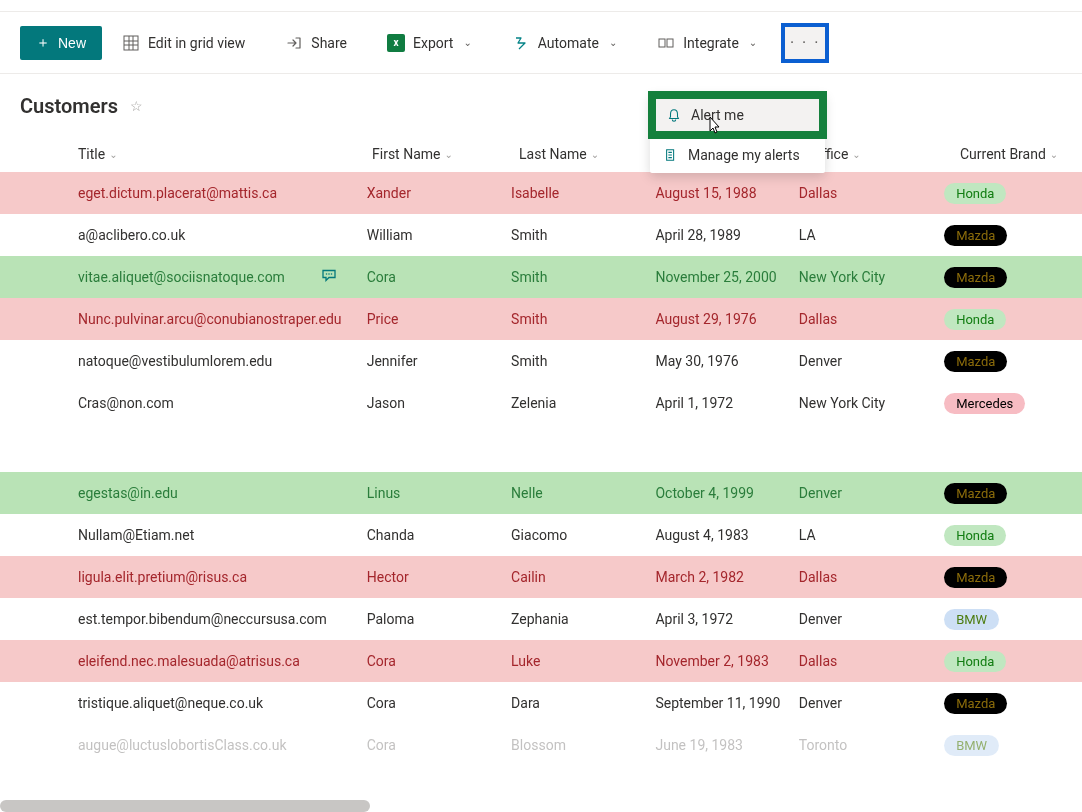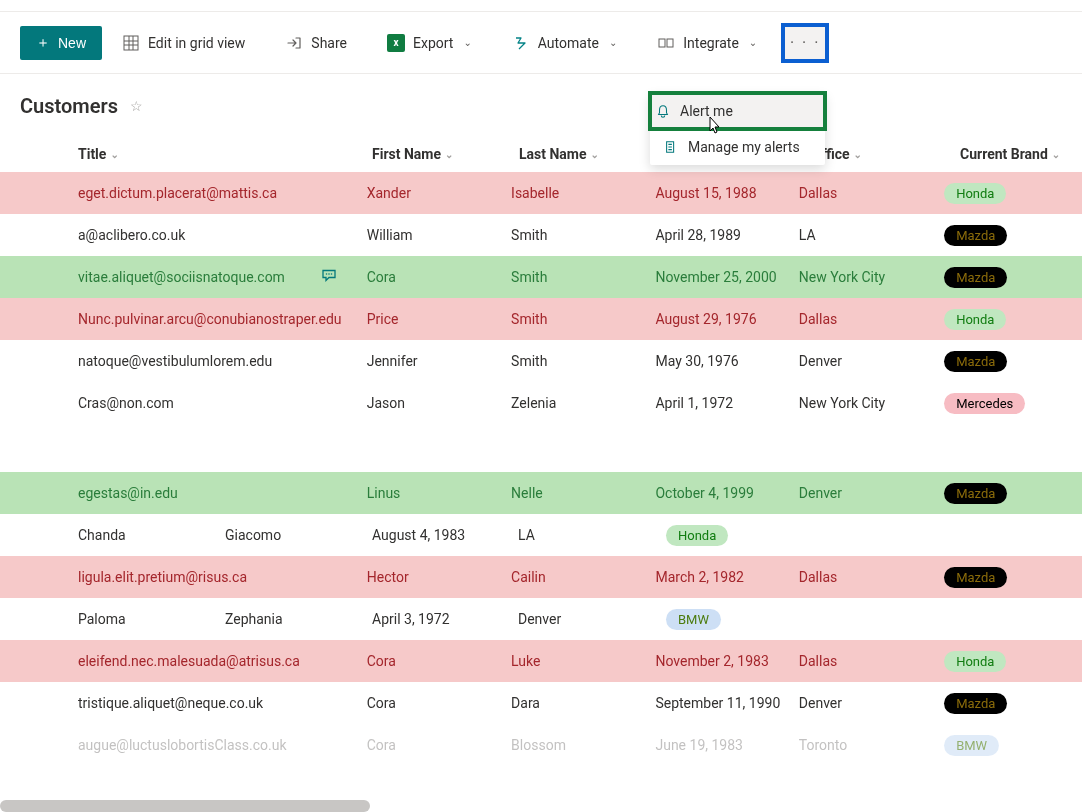--- a/index.html
+++ b/index.html
@@ -64,21 +64,21 @@
 }
 .page-title { font-size: 20px; font-weight: 600; color: #323130; }
 .star { color: #a19f9d; font-size: 14px; cursor: pointer; }
 
 .grid { width: 100%; }
 .header-row {
   display: flex;
   padding: 10px 20px 10px 78px;
   font-size: 14px;
   color: #323130;
-  font-weight: 700;
+  font-weight: 400;
 }
 .header-row .col { display: flex; align-items: center; gap: 4px; cursor: pointer; }
 .header-row .chev { font-size: 10px; color: #a19f9d; }
 .col-title { width: 294px; }
 .col-first { width: 147px; }
 .col-last { width: 147px; }
 .col-dob  { width: 146px; }
 .col-office { width: 148px; }
 .col-brand { width: auto; }
 
@@ -149,24 +149,24 @@
   display: flex;
   align-items: center;
   gap: 10px;
   padding: 10px 14px;
   cursor: pointer;
   font-size: 14px;
   color: #323130;
 }
 .dd-item .dd-icon { color: #03787c; display: flex; }
 .dd-item.hi {
-  border: 4px solid #15803d;
+  border: 8px solid #15803d;
   background: #f3f2f1;
   margin: -2px;
-  padding: 8px 4px;
+  padding: 8px 11px;
 }
 
 
 .cursor-pointer {
   position: absolute;
   top: 115px;
   left: 706px;
   z-index: 20;
   pointer-events: none;
 }
@@ -368,35 +368,37 @@
       <div class="row gap"></div>
       <div class="row green">
         <div class="cell-title">egestas@in.edu</div>
         <div class="cell-first">Linus</div>
         <div class="cell-last">Nelle</div>
         <div class="cell-dob">October 4, 1999</div>
         <div class="cell-office">Denver</div>
         <div class="cell-brand"><span class="pill mazda">Mazda</span></div>
       </div>
       <div class="row">
+        <div class="cell-title">Nullam@Etiam.net</div>
         <div class="cell-first">Chanda</div>
         <div class="cell-last">Giacomo</div>
         <div class="cell-dob">August 4, 1983</div>
         <div class="cell-office">LA</div>
         <div class="cell-brand"><span class="pill honda">Honda</span></div>
       </div>
       <div class="row pink">
         <div class="cell-title">ligula.elit.pretium@risus.ca</div>
         <div class="cell-first">Hector</div>
         <div class="cell-last">Cailin</div>
         <div class="cell-dob">March 2, 1982</div>
         <div class="cell-office">Dallas</div>
         <div class="cell-brand"><span class="pill mazda">Mazda</span></div>
       </div>
       <div class="row">
+        <div class="cell-title">est.tempor.bibendum@neccursusa.com</div>
         <div class="cell-first">Paloma</div>
         <div class="cell-last">Zephania</div>
         <div class="cell-dob">April 3, 1972</div>
         <div class="cell-office">Denver</div>
         <div class="cell-brand"><span class="pill bmw">BMW</span></div>
       </div>
       <div class="row pink">
         <div class="cell-title">eleifend.nec.malesuada@atrisus.ca</div>
         <div class="cell-first">Cora</div>
         <div class="cell-last">Luke</div>

